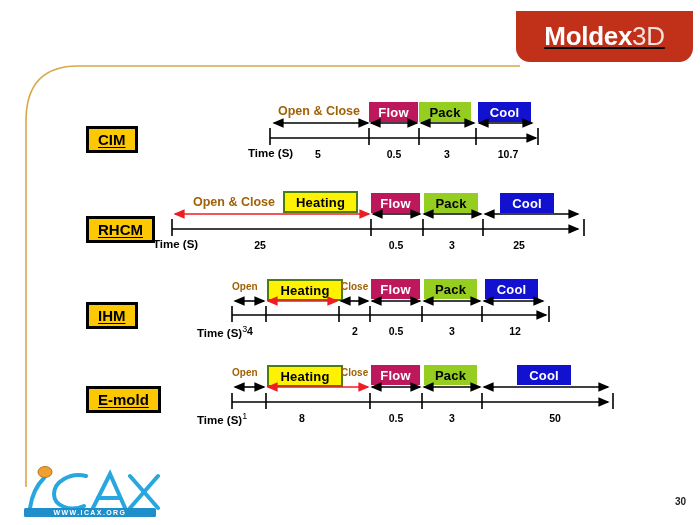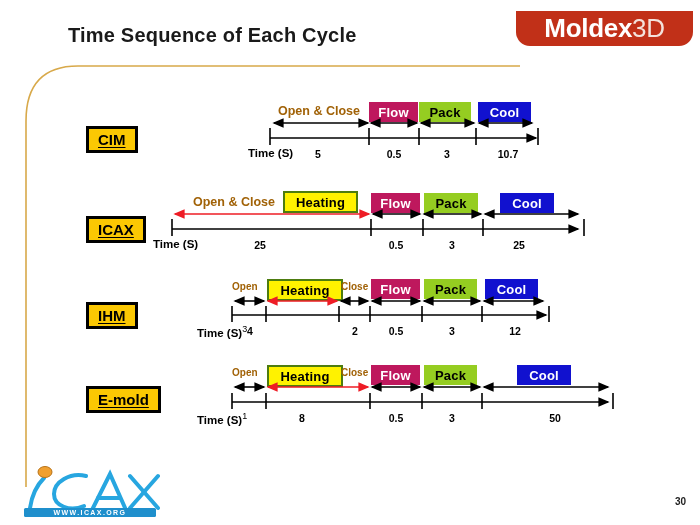--- a/index.html
+++ b/index.html
@@ -5,24 +5,24 @@
   html,body{margin:0;padding:0;}
   body{
     width:700px;height:525px;background:#ffffff;
     font-family:"Liberation Sans", sans-serif;
     position:relative;overflow:hidden;
   }
   .slide{position:absolute;inset:0;}
 
   
   .logo-brand{
-    position:absolute; left:516px; top:11px; width:177px; height:35px;
+    position:absolute; left:516px; top:11px; width:177px; height:51px;
     background:#c13018;
     border-radius:0 0 14px 14px;
-    display:flex;align-items:center;justify-content:center;
+    display:flex;align-items:center;justify-content:center;text-decoration:underline;
   }
   .logo-brand .lb-text{
     font-size:26px;font-weight:bold;color:#ffffff;letter-spacing:-0.3px;
     white-space:nowrap;
   }
   .logo-brand .lb-text .thin{font-weight:normal;color:#f4e2dc;}
 
   .page-title{
     position:absolute;left:68px;top:24px;
     font-size:20px;font-weight:bold;color:#1a1a1a;
@@ -79,21 +79,20 @@
   .page-num{
     position:absolute;right:14px;top:496px;
     font-size:10px;font-weight:bold;color:#222;
   }
 </style>
 </head>
 <body>
 
 <div class="slide">
 
-  <div class="page-title">Time Sequence of Each Cycle</div>
 
   <div class="logo-brand">
     <span class="lb-text"><span>Moldex</span><span class="thin">3D</span></span>
   </div>
 
   <svg class="gold-rule" viewBox="0 0 560 440" preserveAspectRatio="none">
     <path d="M 520 11 L 78 11 Q 26 11 26 66 L 26 432" fill="none" stroke="#d8a94a" stroke-width="1.6"></path>
   </svg>
 
   <div class="row" style="top:95px;">
@@ -134,21 +133,21 @@
       <span>Time (S)</span>
     </div>
     <div class="tnum" style="left:303px;top:53px;width:30px;">5</div>
     <div class="tnum" style="left:379px;top:53px;width:30px;">0.5</div>
     <div class="tnum" style="left:432px;top:53px;width:30px;">3</div>
     <div class="tnum" style="left:492px;top:53px;width:32px;">10.7</div>
   </div>
 
   <div class="row" style="top:183px;">
     <div class="row-label" style="left:86px;top:33px;">
-      <u>ICAX</u>
+      <u>RHCM</u>
     </div>
 
     <div class="seg-text" style="left:193px;top:12px;">Open &amp; Close</div>
     <div class="seg-box heat" style="left:283px;top:8px;width:71px;">Heating</div>
     <div class="seg-box flow" style="left:371px;top:10px;width:49px;">Flow</div>
     <div class="seg-box pack" style="left:424px;top:10px;width:54px;">Pack</div>
     <div class="seg-box cool" style="left:500px;top:10px;width:54px;">Cool</div>
 
     <svg class="arrows">
       <defs>

